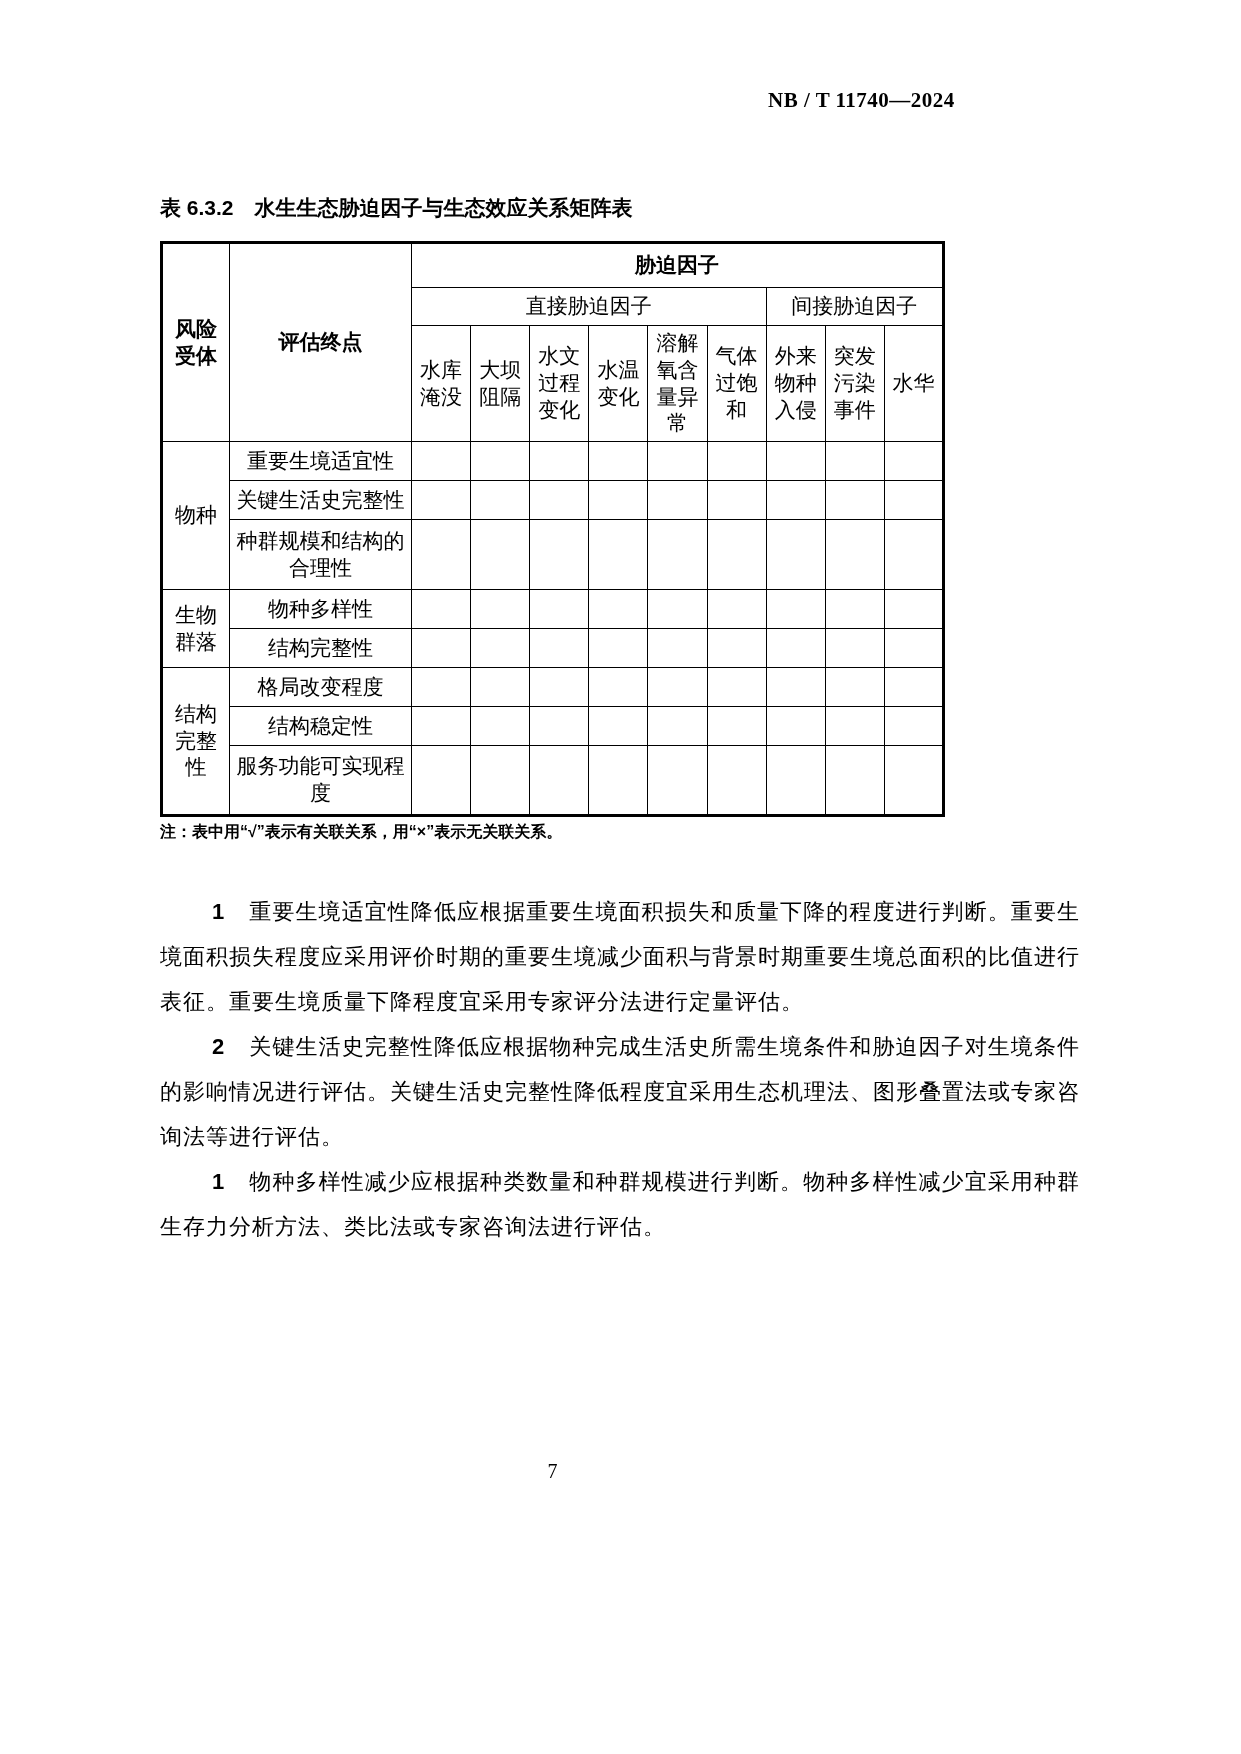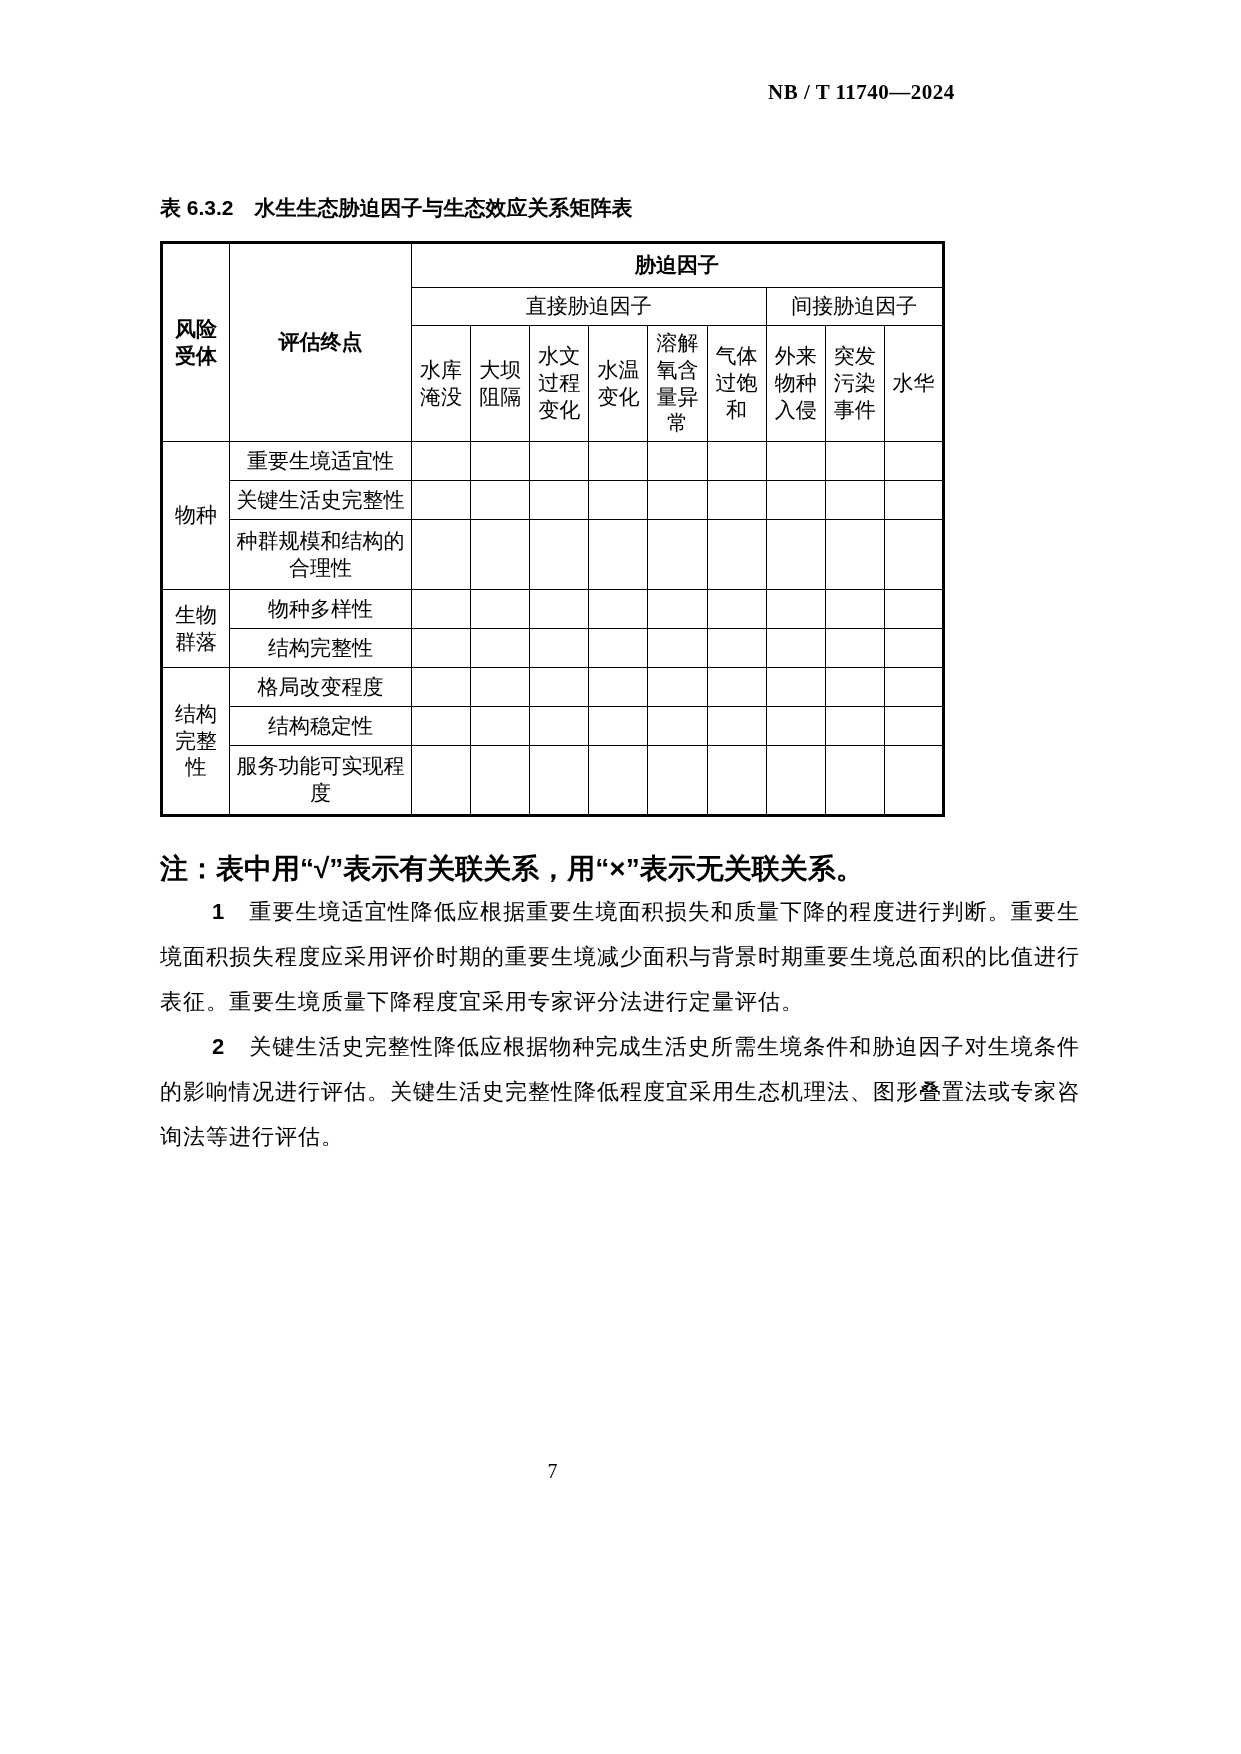--- a/index.html
+++ b/index.html
@@ -9,21 +9,21 @@
     width: 1241px;
     height: 1754px;
     background: #ffffff;
     color: #000000;
     font-family: "Liberation Serif", "DejaVu Serif", serif;
     margin: 0 auto;
     overflow: hidden;
   }
   .doc-number {
     position: absolute;
-    top: 80px;
+    top: 88px;
     left: 768px;
     font-size: 21px;
     font-weight: bold;
     letter-spacing: 0.5px;
   }
   .content {
     position: absolute;
     left: 160px;
     top: 0;
     width: 920px;
@@ -66,22 +66,21 @@
   tr.factor-row { height: 116px; }
   tr.single { height: 39px; }
   tr.double { height: 70px; }
   .endpoint { padding: 3px 6px; }
   .table-note {
     position: absolute;
     top: 822px;
     left: 0;
     font-family: "Liberation Sans", "DejaVu Sans", sans-serif;
     font-weight: bold;
-    font-size: 28px;
-    margin-top: 28px;
+    font-size: 16px;
   }
   .body-text {
     position: absolute;
     top: 889px;
     left: 0;
     width: 920px;
     font-size: 22px;
     line-height: 45px;
     letter-spacing: 1px;
   }
@@ -254,18 +253,21 @@
 
     <div class="table-note">注：表中用“√”表示有关联关系，用“×”表示无关联关系。</div>
 
     <div class="body-text">
       <p class="para item">
         <span class="num">1</span><span class="txt">重要生境适宜性降低应根据重要生境面积损失和质量下降的程度进行判断。重要生境面积损失程度应采用评价时期的重要生境减少面积与背景时期重要生境总面积的比值进行表征。重要生境质量下降程度宜采用专家评分法进行定量评估。</span>
       </p>
       <p class="para item">
         <span class="num">2</span><span class="txt">关键生活史完整性降低应根据物种完成生活史所需生境条件和胁迫因子对生境条件的影响情况进行评估。关键生活史完整性降低程度宜采用生态机理法、图形叠置法或专家咨询法等进行评估。</span>
       </p>
+      <p class="para item">
+        <span class="num">1</span><span class="txt">物种多样性减少应根据种类数量和种群规模进行判断。物种多样性减少宜采用种群生存力分析方法、类比法或专家咨询法进行评估。</span>
+      </p>
     </div>
 
     <div class="page-number">7</div>
 
   </div>
 </div>
 
 </body></html>

